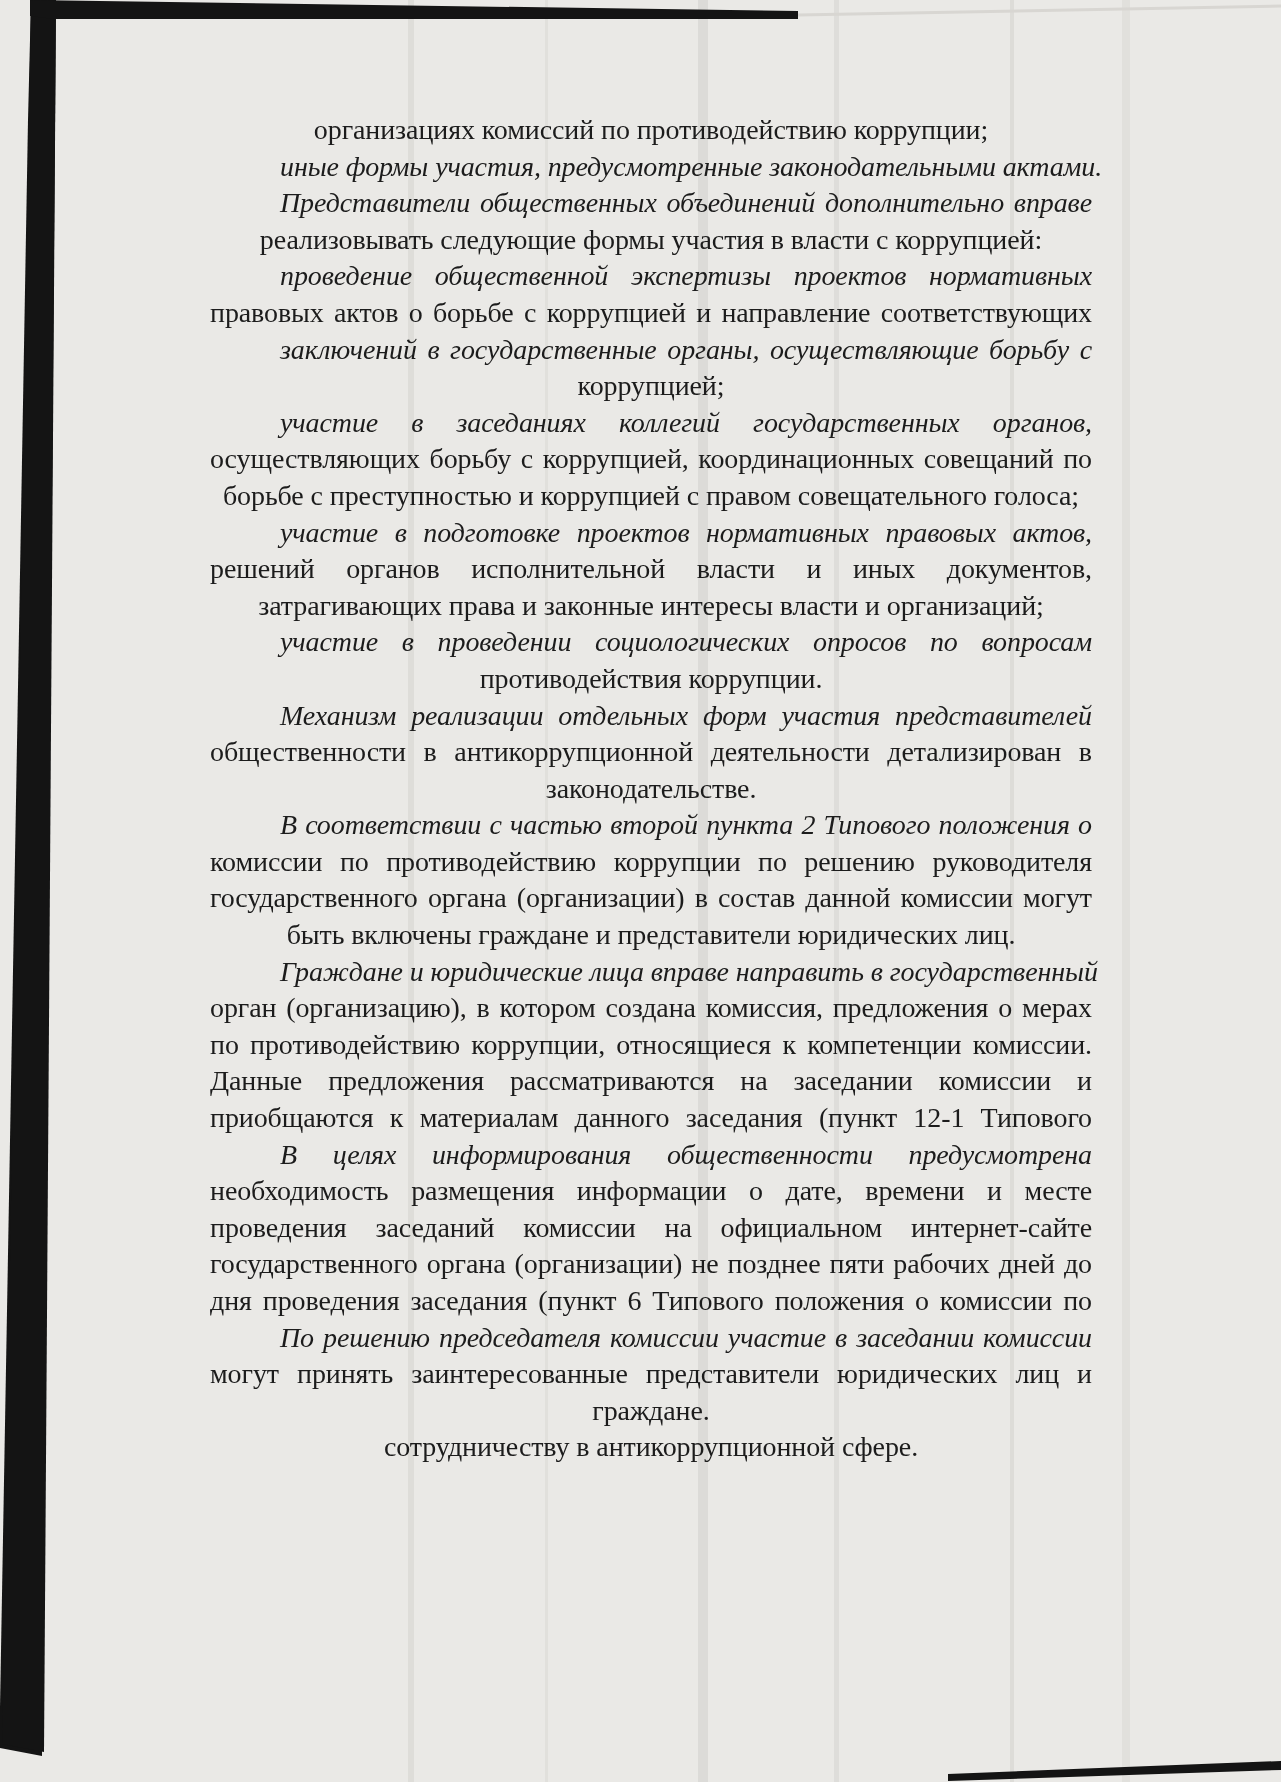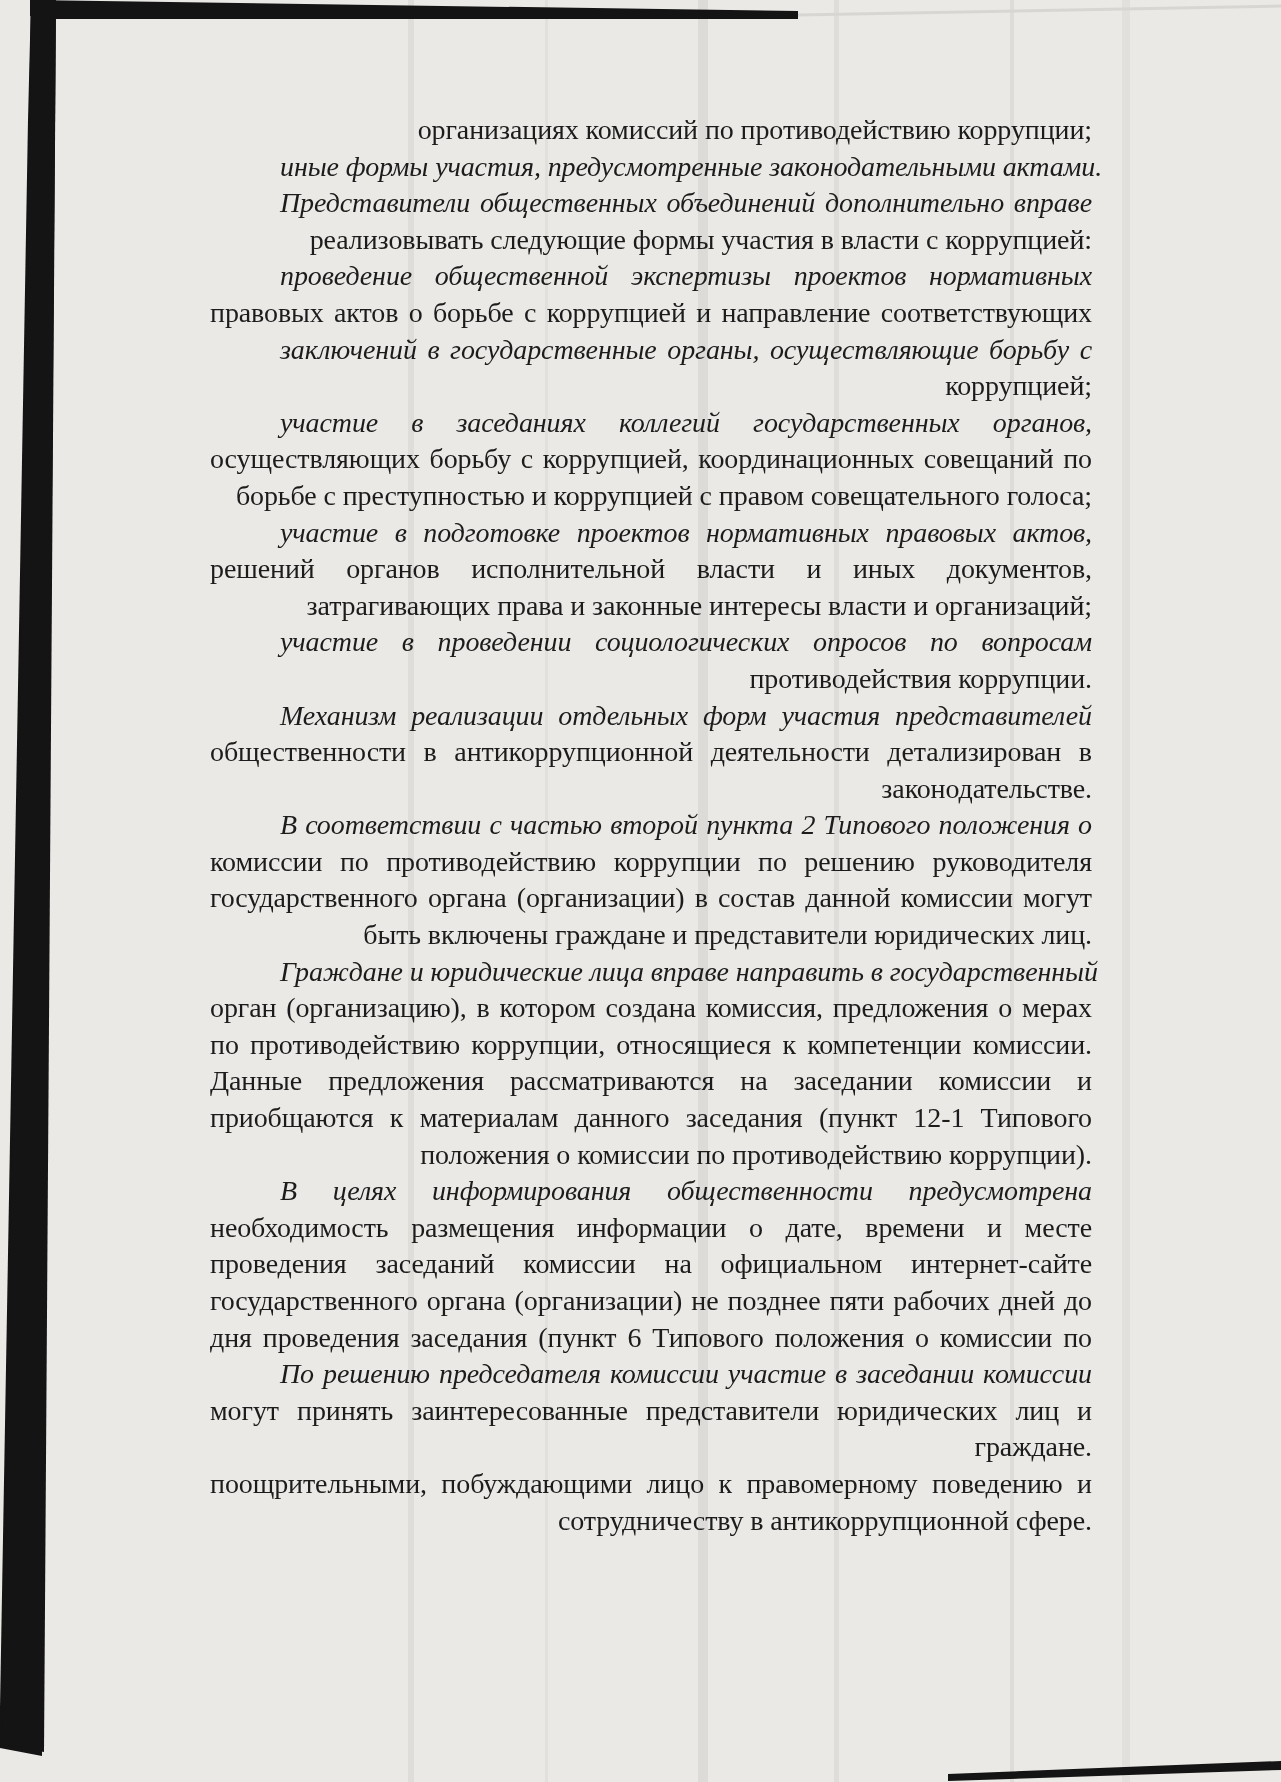--- a/index.html
+++ b/index.html
@@ -22,21 +22,21 @@
   #frame-svg{position:absolute;left:0;top:0;}
   #text-block{
     position:absolute;left:210px;top:112px;width:882px;
     color:#1c1c1c;
     font-size:28px;
     letter-spacing:-0.1px;
   }
   .ln{
     height:36.6px;line-height:36.6px;
     white-space:nowrap;
-    text-align:right;
+    text-align:center;
   }
   .ln.jst{text-align:justify;text-align-last:justify;}
   .ln.ind{text-indent:70px;font-style:italic;}
 </style>
 </head>
 <body>
 
 <div id="scan-page">
 
   <div class="streak s1"></div>
@@ -80,25 +80,23 @@
       <div class="ln">законодательстве.</div>
       <div class="ln ind jst">В соответствии с частью второй пункта 2 Типового положения о</div>
       <div class="ln jst">комиссии по противодействию коррупции по решению руководителя</div>
       <div class="ln jst">государственного органа (организации) в состав данной комиссии могут</div>
       <div class="ln">быть включены граждане и представители юридических лиц.</div>
       <div class="ln ind jst">Граждане и юридические лица вправе направить в государственный</div>
       <div class="ln jst">орган (организацию), в котором создана комиссия, предложения о мерах</div>
       <div class="ln jst">по противодействию коррупции, относящиеся к компетенции комиссии.</div>
       <div class="ln jst">Данные предложения рассматриваются на заседании комиссии и</div>
       <div class="ln jst">приобщаются к материалам данного заседания (пункт 12-1 Типового</div>
-      <div class="ln">положения о комиссии по противодействию коррупции).</div>
       <div class="ln ind jst">В целях информирования общественности предусмотрена</div>
       <div class="ln jst">необходимость размещения информации о дате, времени и месте</div>
       <div class="ln jst">проведения заседаний комиссии на официальном интернет-сайте</div>
       <div class="ln jst">государственного органа (организации) не позднее пяти рабочих дней до</div>
       <div class="ln jst">дня проведения заседания (пункт 6 Типового положения о комиссии по</div>
       <div class="ln ind jst">По решению председателя комиссии участие в заседании комиссии</div>
       <div class="ln jst">могут принять заинтересованные представители юридических лиц и</div>
       <div class="ln">граждане.</div>
-      <div class="ln jst">поощрительными, побуждающими лицо к правомерному поведению и</div>
       <div class="ln">сотрудничеству в антикоррупционной сфере.</div>
     </div>
 </div>
 
 </body></html>

